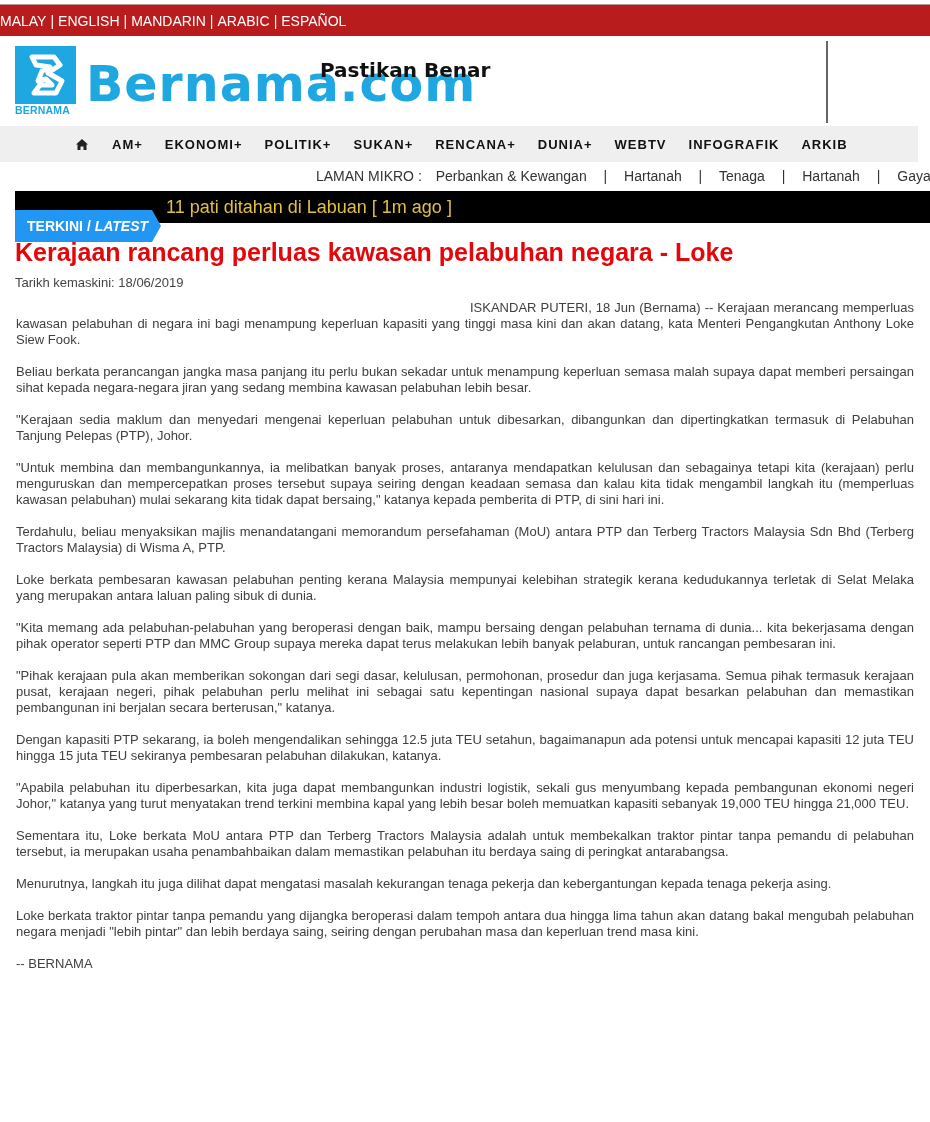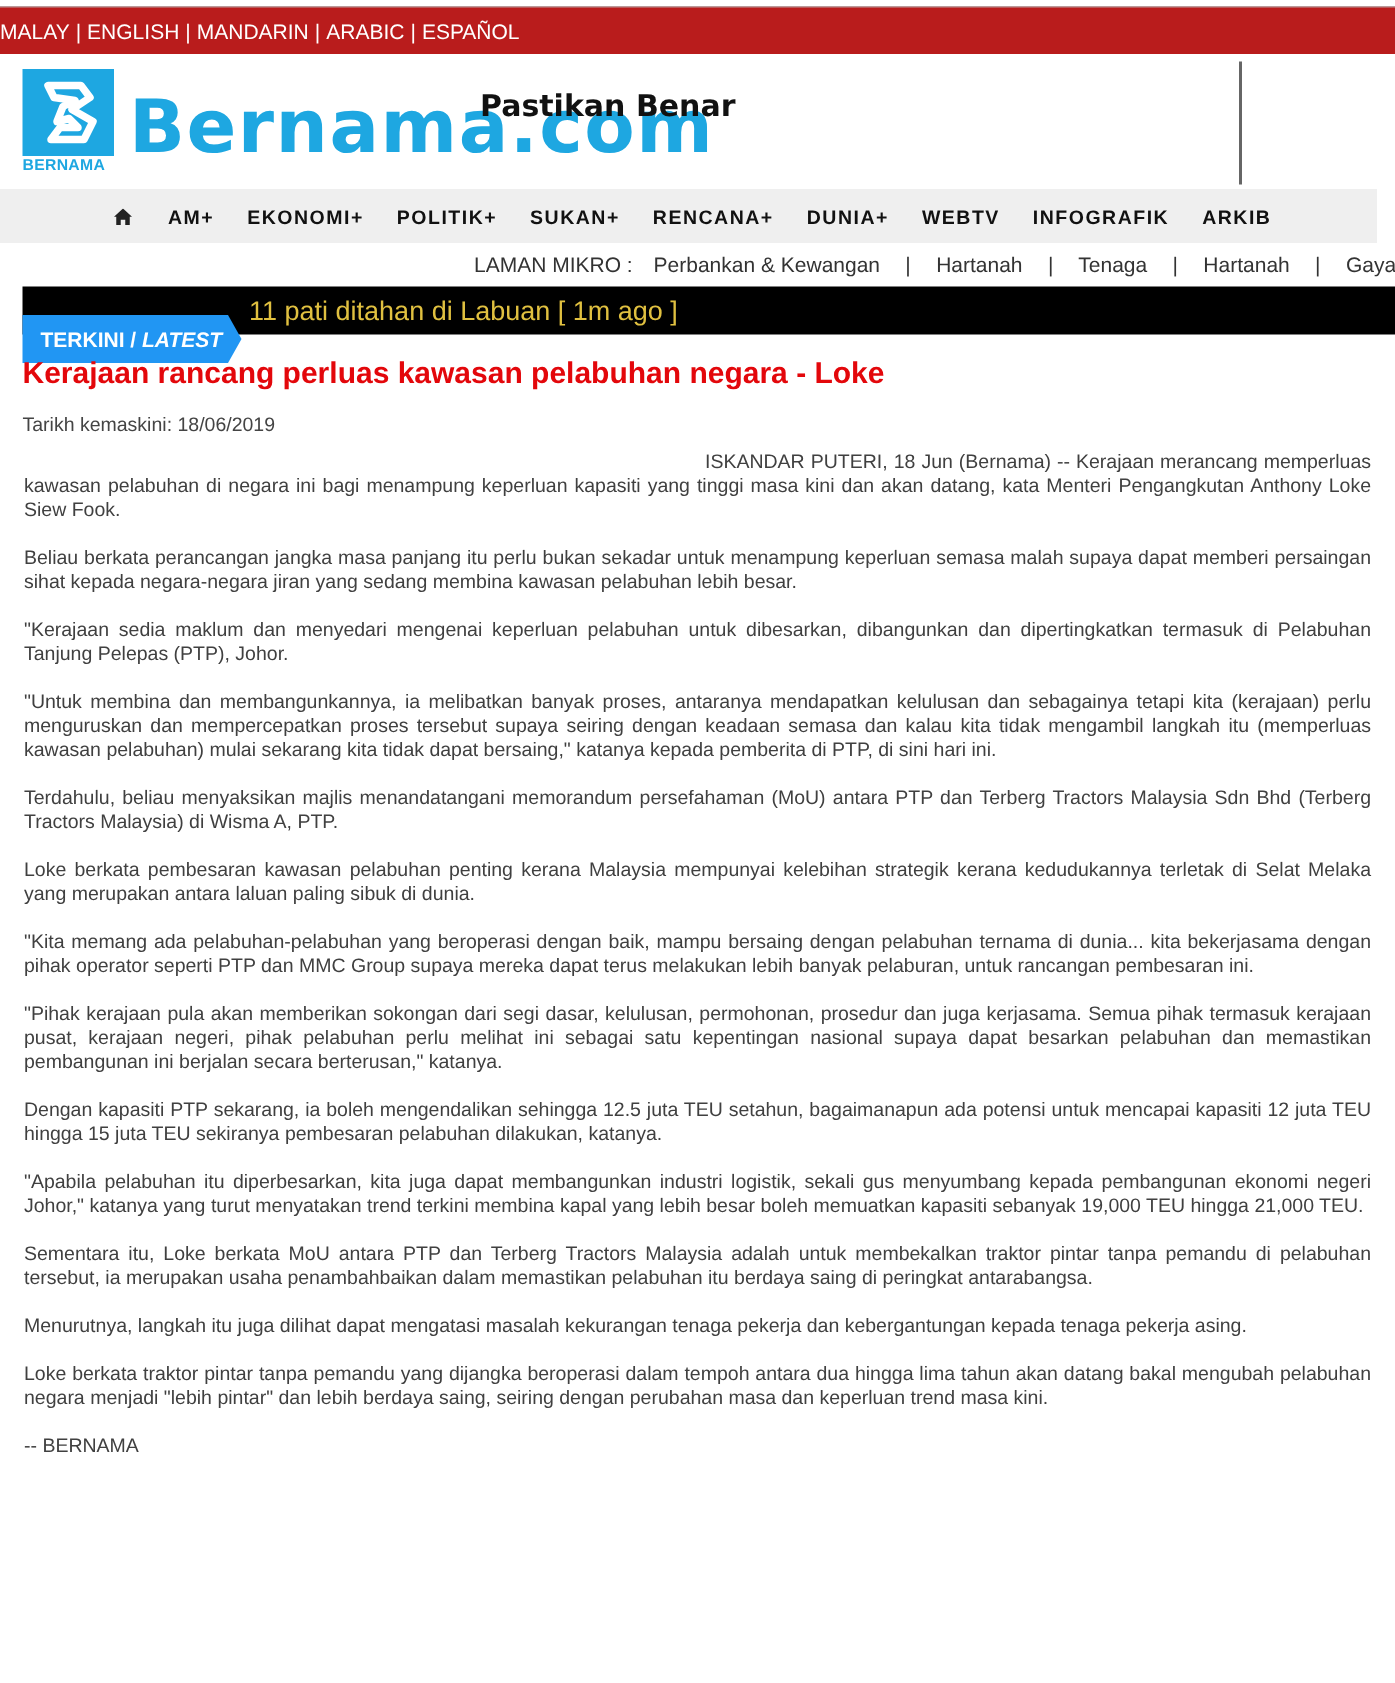--- a/index.html
+++ b/index.html
@@ -72,21 +72,21 @@
       content: ""; position: absolute; right: -9px; top: 0;
       border-top: 16px solid transparent; border-bottom: 16px solid transparent; border-left: 9px solid #2196f3;
     }
     .ticker-label i { font-style: italic; }
     .ticker-text {
       position: absolute; left: 151px; top: 0; height: 32px; display: flex; align-items: center;
       color: #e0c040; font-size: 18px; cursor: pointer;
     }
 
     .headline {
-      position: absolute; left: 15px; top: 238px; font-size: 20px; font-weight: bold; color: #e3070b;
+      position: absolute; left: 15px; top: 238px; font-size: 25px; font-weight: bold; color: #e3070b;
     }
     .updated {
       position: absolute; left: 15px; top: 275px; font-size: 13px; color: #444;
     }
 
     .article {
       position: absolute; left: 16px; top: 300px; width: 898px;
       font-size: 13px; line-height: 16px; color: #404040; text-align: justify;
     }
     .article p { margin-bottom: 16px; }

